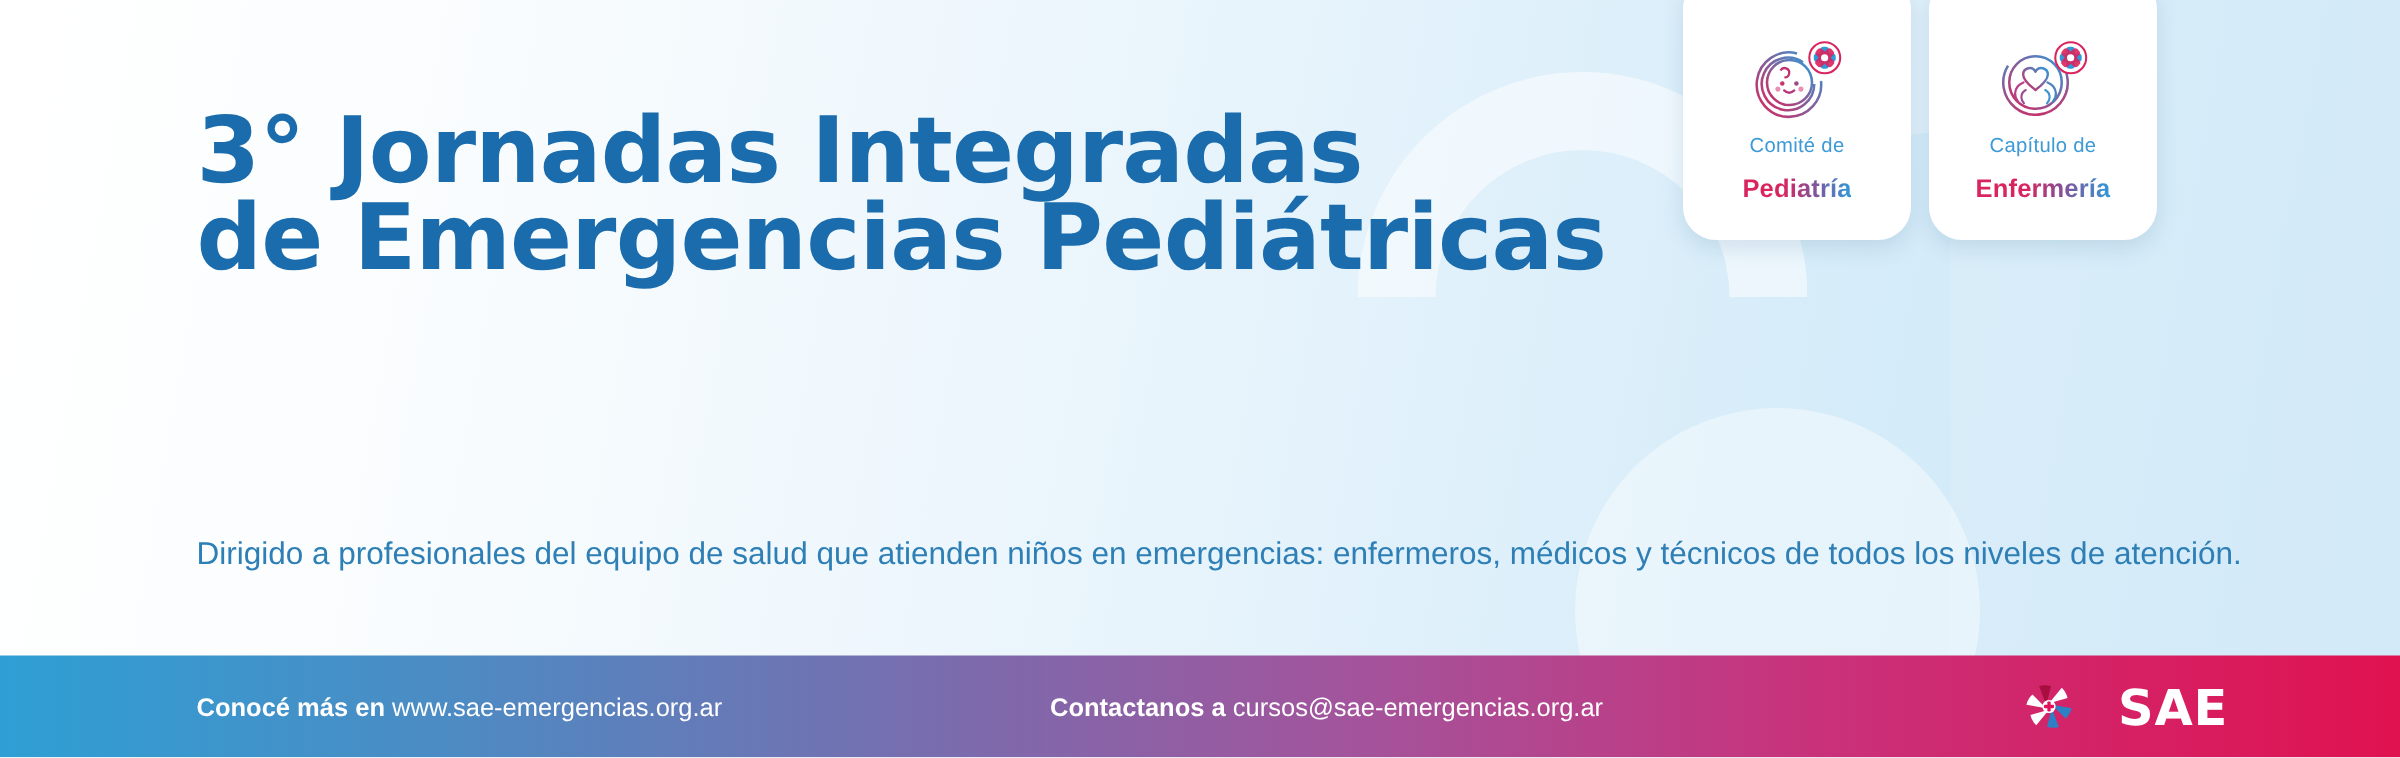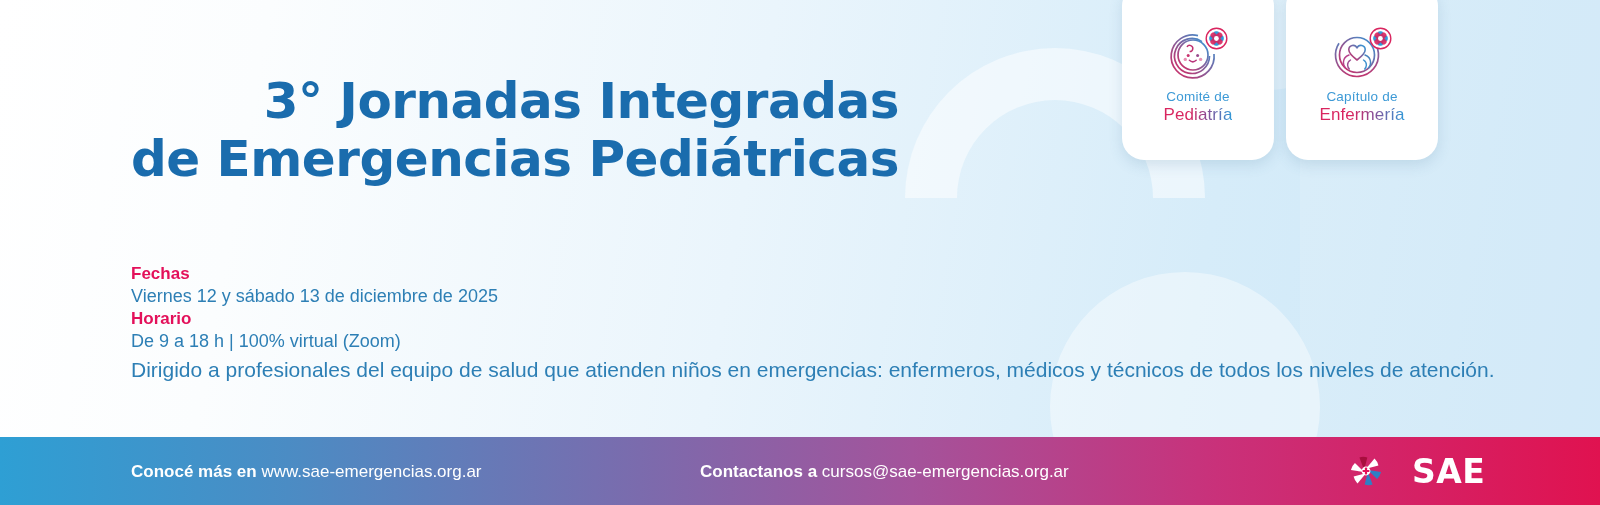--- a/index.html
+++ b/index.html
@@ -44,26 +44,25 @@
   .wm-band {
     left:1300px; top:0;
     width:300px; height:437px;
     background:rgba(255,255,255,0.12);
   }
 
   .title {
     position:absolute; left:131px; top:72px;
     font-family:"DejaVu Sans", sans-serif;
     font-weight:bold;
-    font-size:50px;
+    font-size:61px;
     line-height:58px;
     letter-spacing:-0.5px;
     color:#1a6cad;
     white-space:pre-line;
-    text-align:right;
   }
 
   .organiza {
     position:absolute; left:131px; top:215px;
     background:#e3105a;
     color:#ffffff;
     font-size:17px;
     line-height:19px;
     padding:7px 11px 8px 11px;
     display:inline-block;
@@ -107,23 +106,23 @@
     padding-top:40px;
   }
   .logo-mark { width:74px; height:56px; }
   .logo-line1 {
     font-size:13.5px;
     color:#3d9ad6;
     margin-top:9px;
     letter-spacing:0.2px;
   }
   .logo-line2 {
-    font-weight:normal;
+    font-weight:bold;
     font-size:17px;
-    margin-top:1px;
+    margin-top:12px;
     letter-spacing:0.1px;
     background:linear-gradient(90deg,#d9255f 0%, #d9255f 38%, #8c4b93 62%, #2f9ad9 100%);
     -webkit-background-clip:text;
     background-clip:text;
     color:transparent;
   }
 
   
   .footer {
     position:absolute; left:0; top:437px;
@@ -155,26 +154,20 @@
 
   <div class="wm wm-band"></div>
   <div class="wm wm-circle-left"></div>
   <div class="wm wm-arch"></div>
   <div class="wm wm-circle-bottom"></div>
 
   <div class="title">3° Jornadas Integradas
 de Emergencias Pediátricas</div>
 
 
-  <div class="meta">
-    <div class="meta-label">Fechas</div>
-    <div class="meta-value">Viernes 12 y sábado 13 de diciembre de 2025</div>
-    <div class="meta-label">Horario</div>
-    <div class="meta-value">De 9 a 18 h | 100% virtual (Zoom)</div>
-  </div>
 
   <div class="lead">Dirigido a profesionales del equipo de salud que atienden niños en emergencias: enfermeros, médicos y técnicos de todos los niveles de atención.</div>
 
   <div class="cards">
 
     <div class="logo-card">
       <span class="logo-mark">
         <svg viewBox="0 0 74 56" width="74" height="56">
           <defs>
             <linearGradient id="gp1" x1="0" y1="1" x2="1" y2="0">

